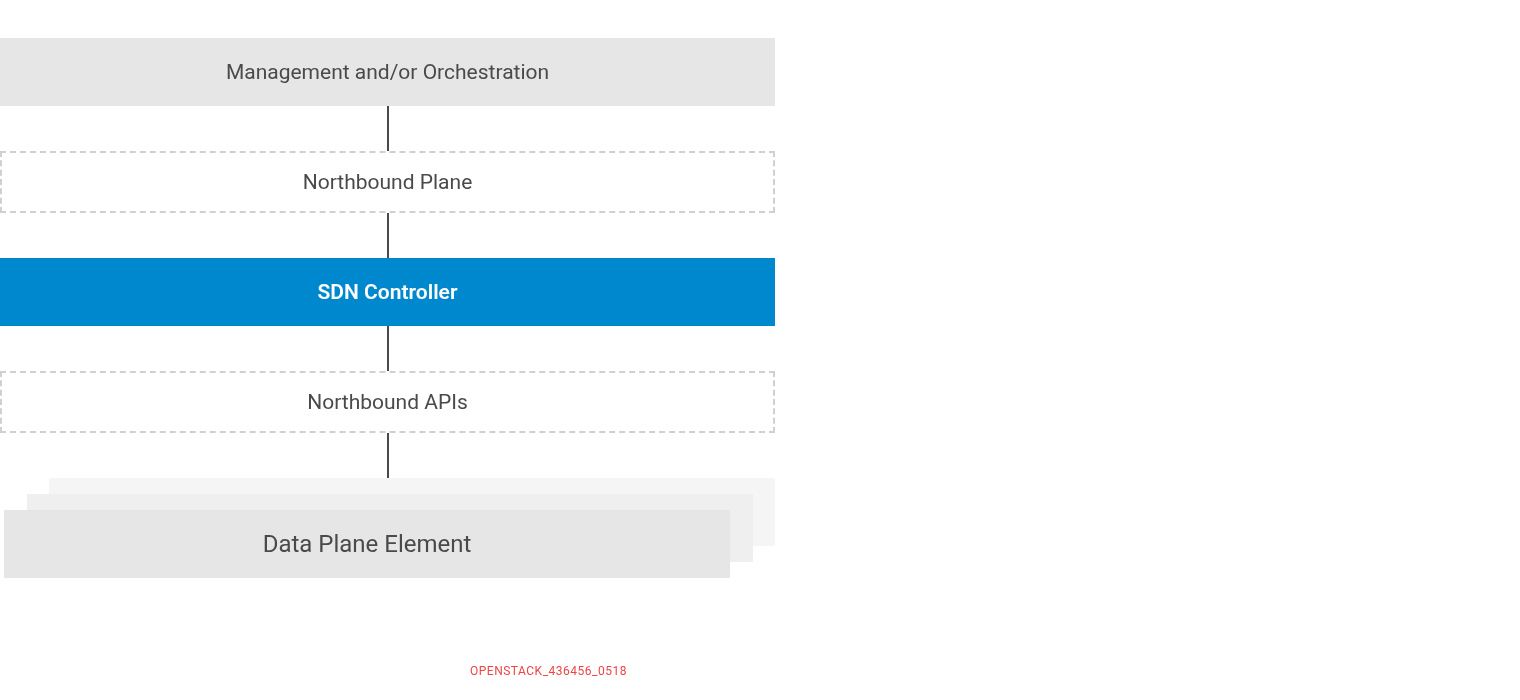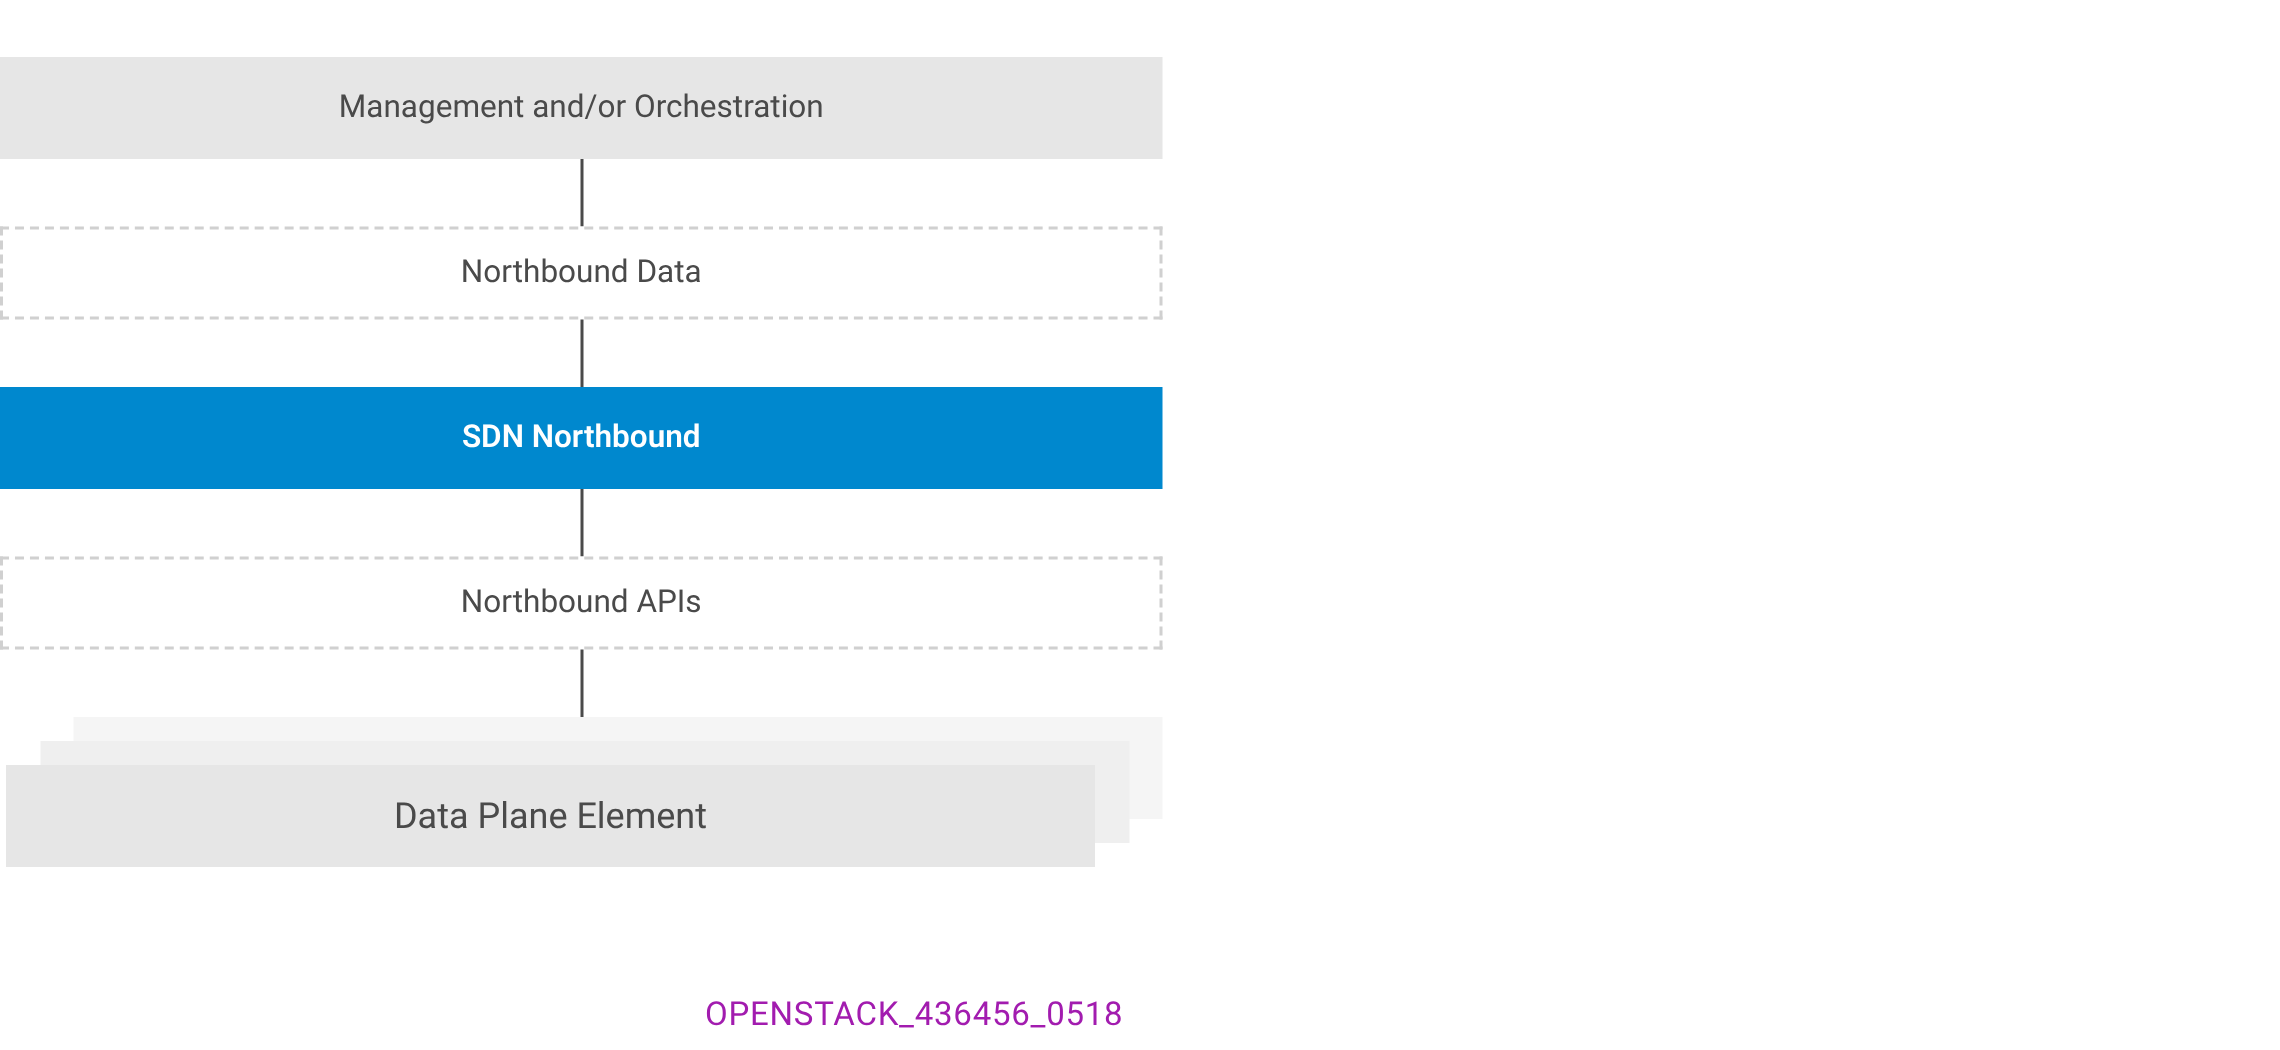--- a/index.html
+++ b/index.html
@@ -76,44 +76,44 @@
     .stack-1 {
       background: #e6e6e6;
       width: 726px;
       left: 4px;
       top: 32px;
     }
     .footer-label {
       position: absolute;
       top: 664px;
       left: 470px;
-      font-size: 22px;
-      color: #a21caf;
+      font-size: 12px;
+      color: #ef4444;
       letter-spacing: 0.5px;
     }
   </style>
 </head>
 <body>
 
 <div class="diagram">
 
   <div class="box box-solid">
     <span>Management and/or Orchestration</span>
   </div>
 
   <div class="connector"></div>
 
   <div class="box box-dashed">
-    <span>Northbound Data</span>
+    <span>Northbound Plane</span>
   </div>
 
   <div class="connector"></div>
 
   <div class="box box-blue">
-    <span>SDN Northbound</span>
+    <span>SDN Controller</span>
   </div>
 
   <div class="connector"></div>
 
   <div class="box box-dashed">
     <span>Northbound APIs</span>
   </div>
 
   <div class="connector"></div>
 

